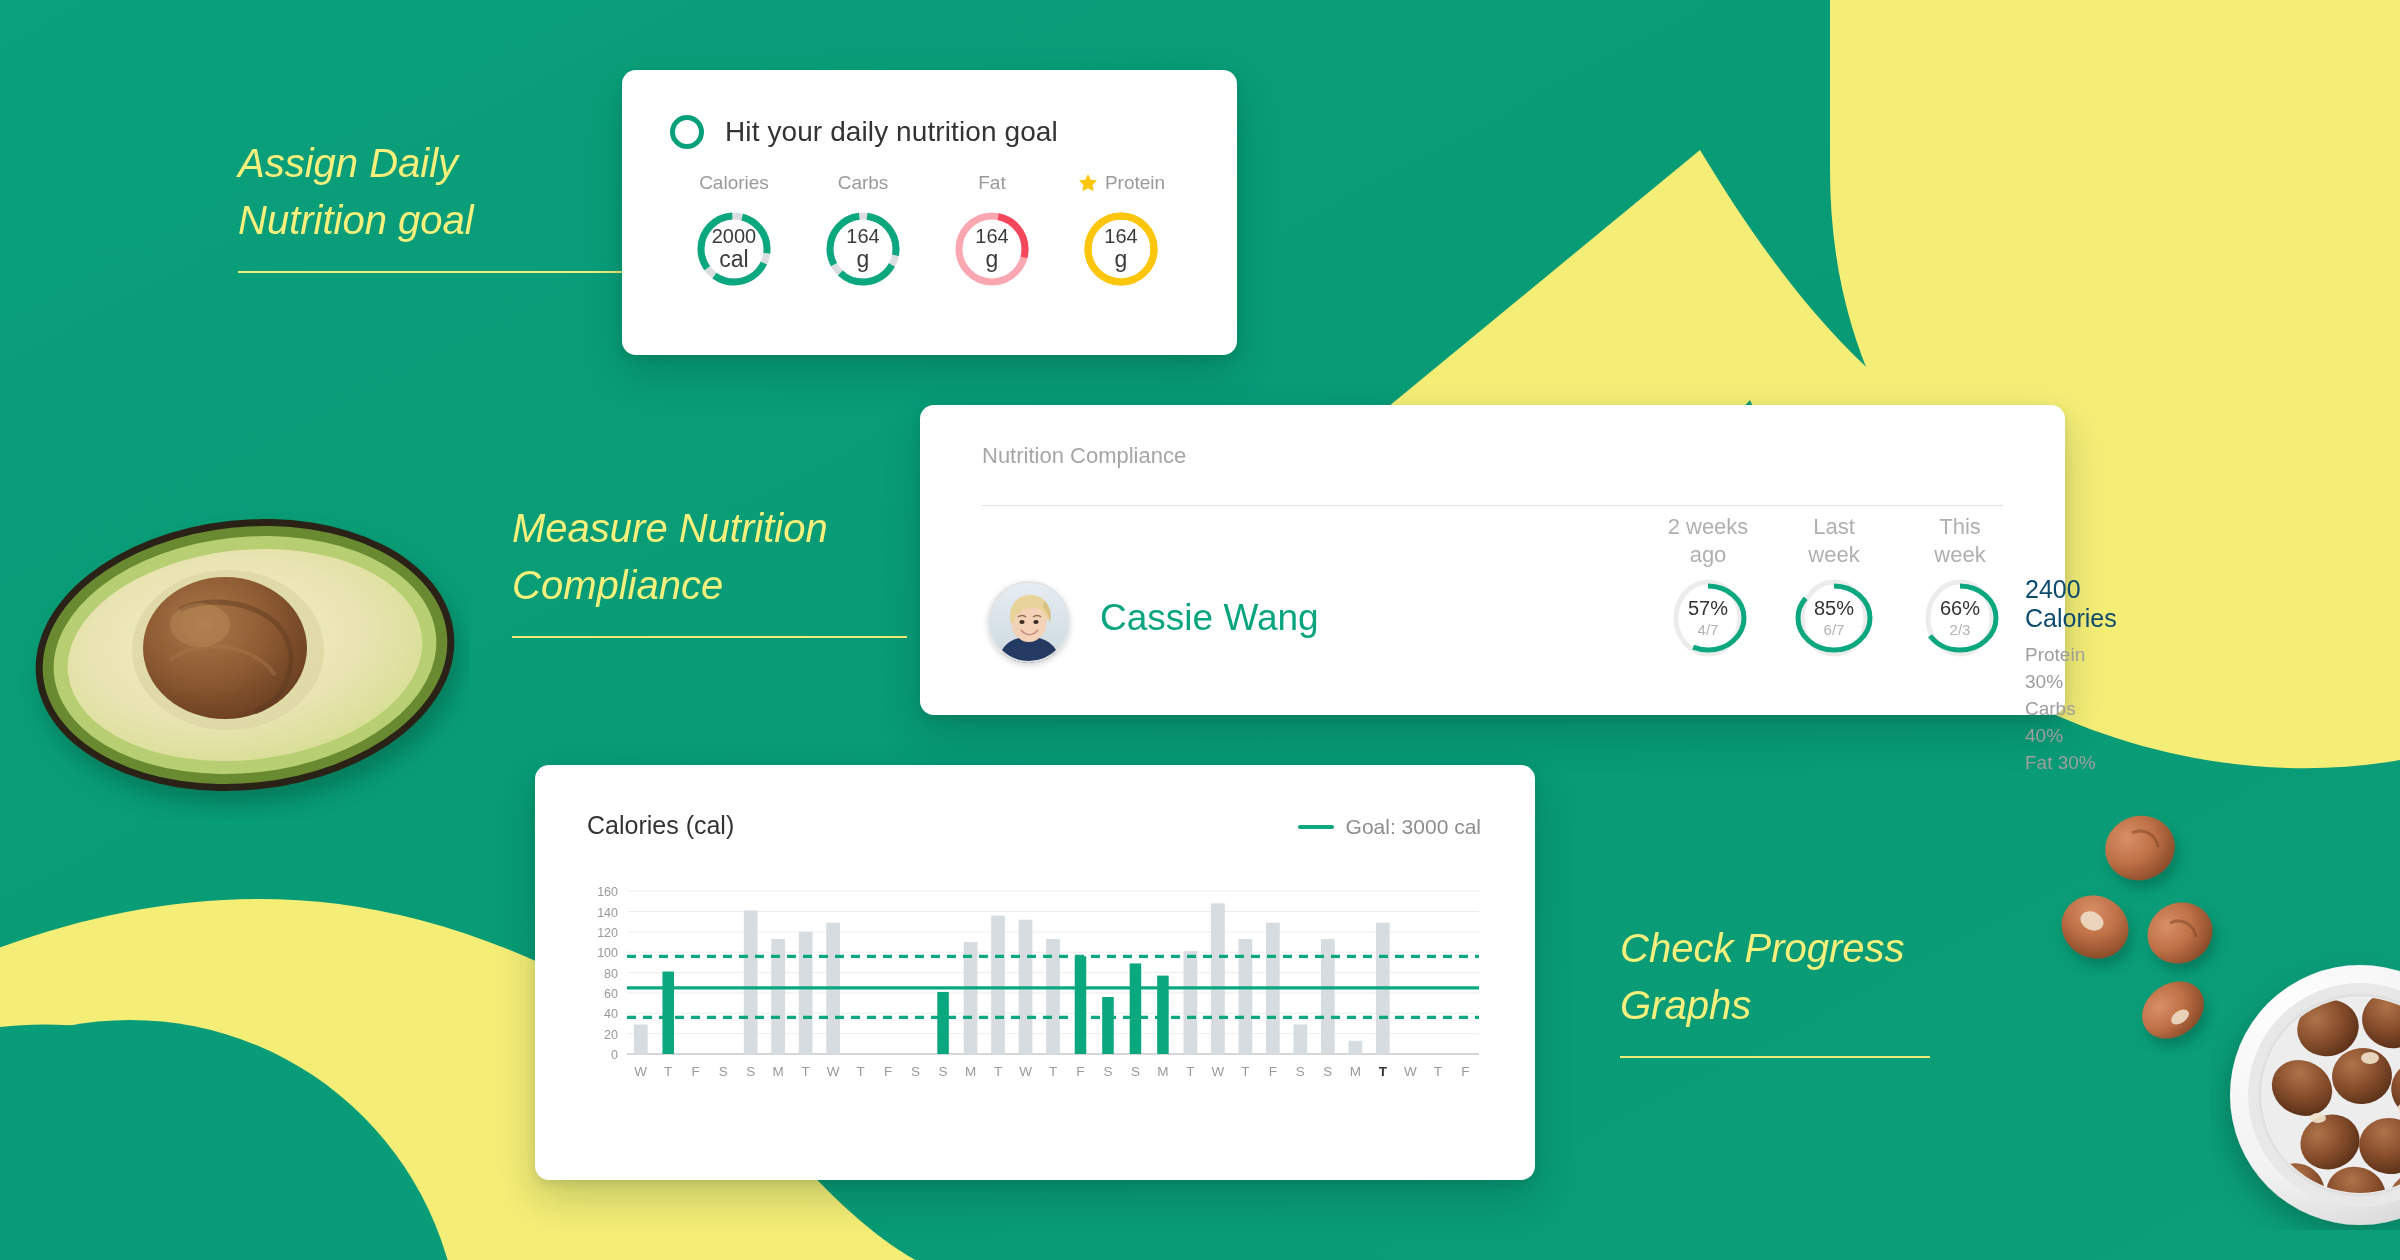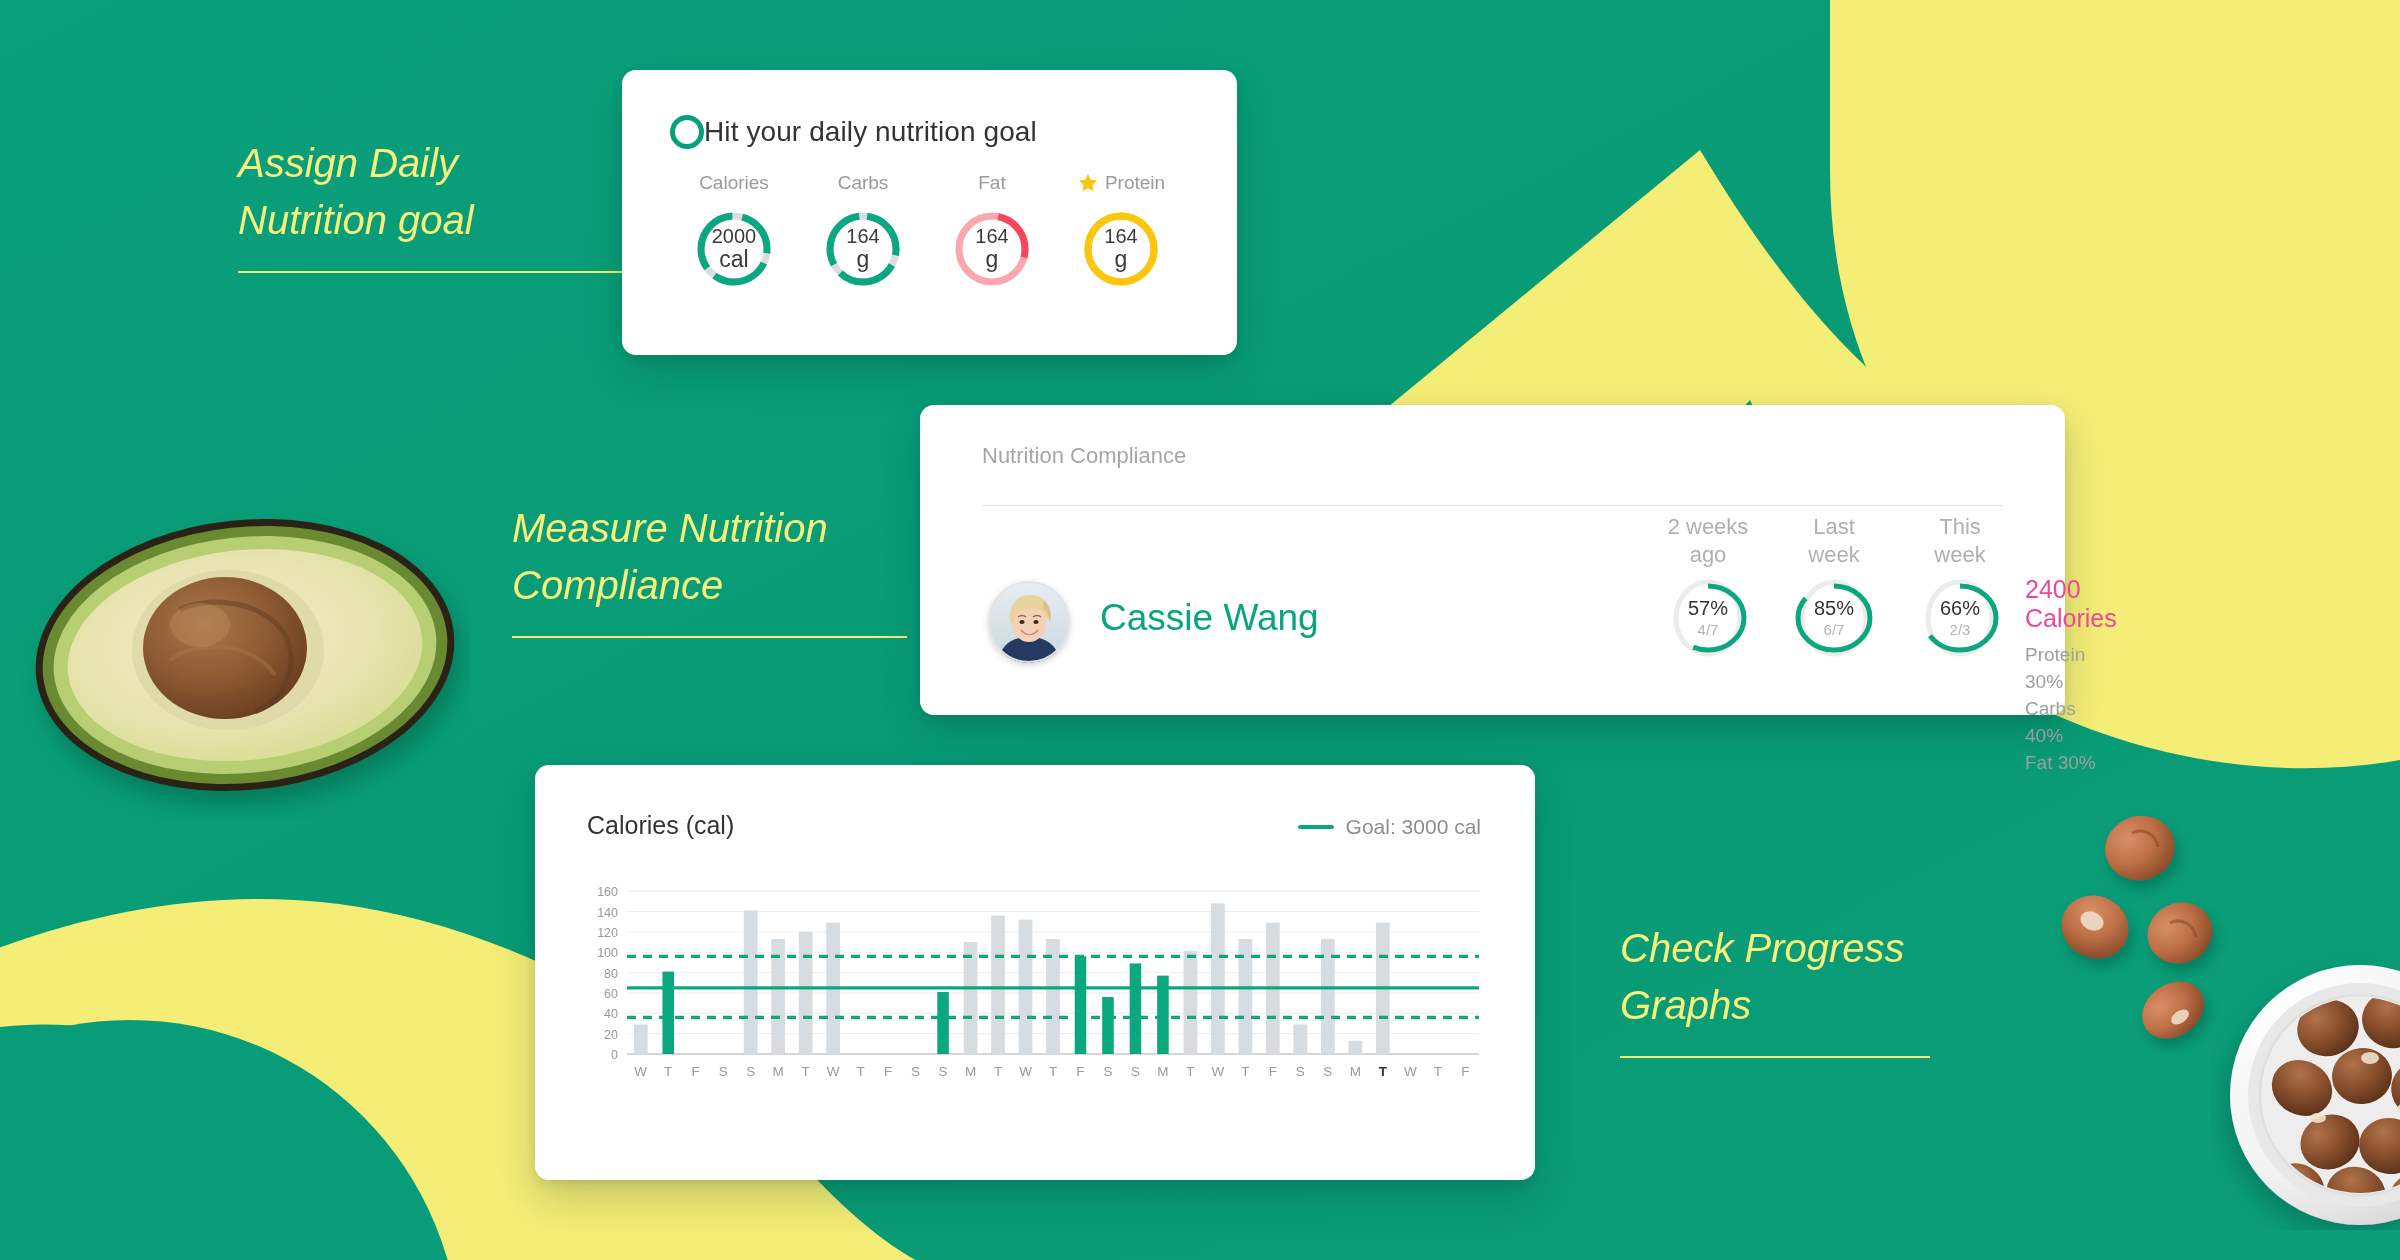--- a/index.html
+++ b/index.html
@@ -14,21 +14,21 @@
   .bg-svg{position:absolute;inset:0;width:2400px;height:1260px;}
 
   
   .card{
     position:absolute;background:#fff;border-radius:14px;
     box-shadow:0 18px 40px rgba(0,50,35,.20), 0 4px 10px rgba(0,50,35,.10);
   }
 
   
   #card-goal{left:622px;top:70px;width:615px;height:285px;}
-  .goal-head{display:flex;align-items:center;padding:45px 0 0 48px;}
+  .goal-head{display:flex;align-items:center;gap:21px;padding:45px 0 0 48px;}
   .goal-circle{width:34px;height:34px;border-radius:50%;border:5px solid #06A07B;box-sizing:border-box;flex:0 0 auto;}
   .goal-title{font-size:28px;color:#333;letter-spacing:.1px;}
   .macros{display:flex;padding:22px 0 0 52px;gap:9px;}
   .macro{width:120px;display:flex;flex-direction:column;align-items:center;}
   .macro-label{font-size:19px;color:#9a9a9a;display:flex;align-items:center;gap:6px;height:24px;}
   .star{width:22px;height:22px;display:block;}
   .ring-wrap{position:relative;width:82px;height:82px;margin-top:13px;}
   .ring-wrap svg{position:absolute;inset:0;}
   .ring-txt{
     position:absolute;inset:0;display:flex;flex-direction:column;
@@ -51,21 +51,21 @@
   .avatar svg{display:block;}
   .comp-name{position:absolute;left:180px;top:84px;font-size:37px;color:#09A57E;}
   .comp-rings{position:absolute;left:725px;top:62px;display:flex;}
   .comp-ring{width:126px;display:flex;justify-content:center;}
   .cring{position:relative;width:78px;height:86px;}
   .cring svg{position:absolute;inset:0;}
   .cring-txt{position:absolute;inset:0;display:flex;flex-direction:column;align-items:center;justify-content:center;line-height:1.18;}
   .cring-p{font-size:20px;color:#333;}
   .cring-f{font-size:15px;color:#b3b3b3;}
   .comp-side{position:absolute;left:1105px;top:62px;}
-  .comp-cal{font-size:25px;color:#ec4899;}
+  .comp-cal{font-size:25px;color:#0c4a6e;}
   .comp-macro{font-size:19px;color:#9e9e9e;line-height:1.42;margin-top:9px;}
 
   
   #card-chart{left:535px;top:765px;width:1000px;height:415px;}
   .ch-title{position:absolute;left:52px;top:46px;font-size:25px;color:#333;}
   .ch-legend{position:absolute;right:54px;top:50px;display:flex;align-items:center;gap:12px;}
   .ch-legend-line{width:36px;height:4px;background:#0BA77F;border-radius:2px;display:block;}
   .ch-legend-txt{font-size:21px;color:#8e8e8e;}
   .chart{position:absolute;left:52px;top:110px;width:898px;height:215px;}
   .chart svg{display:block;}

